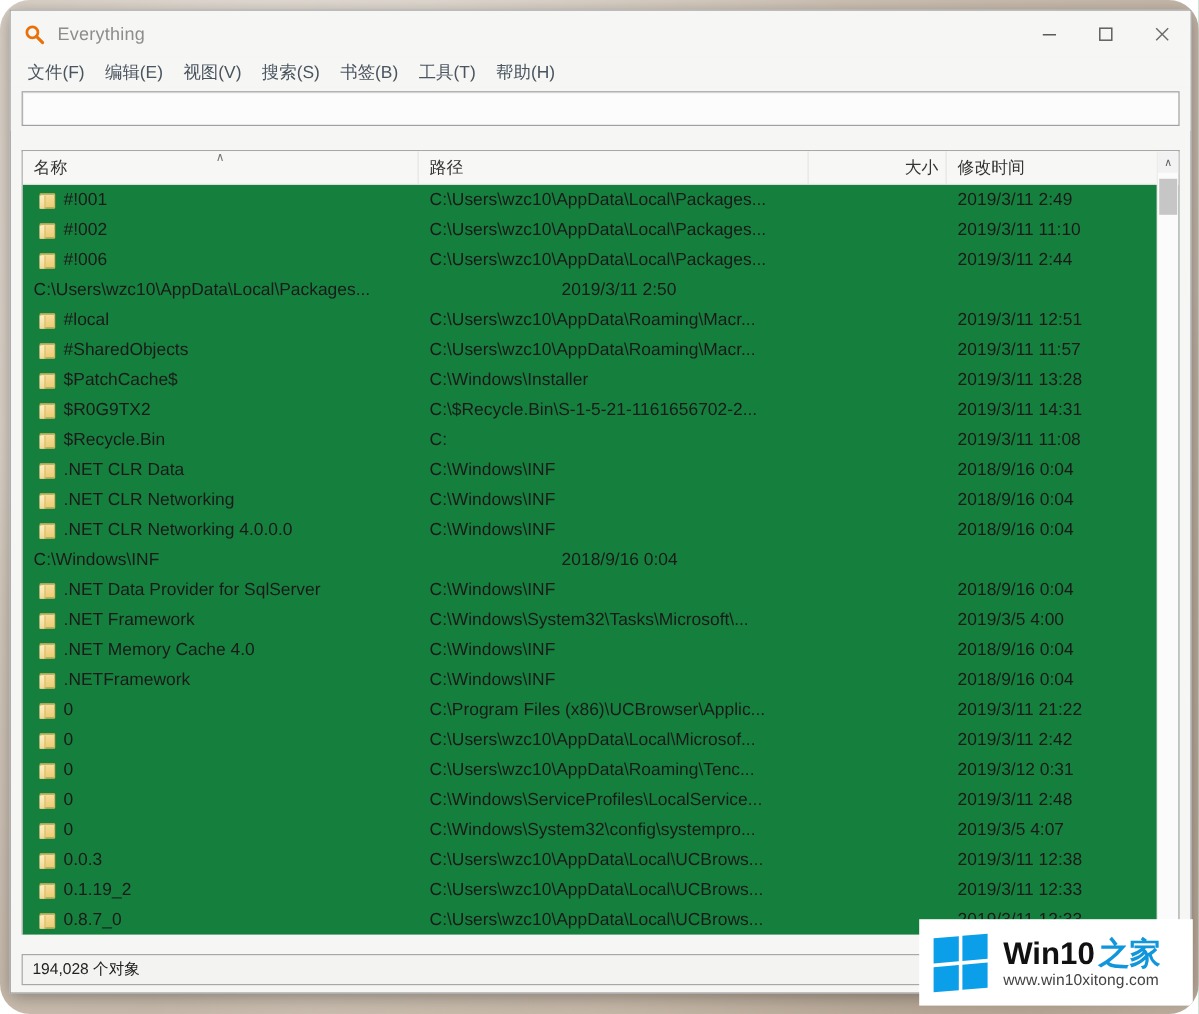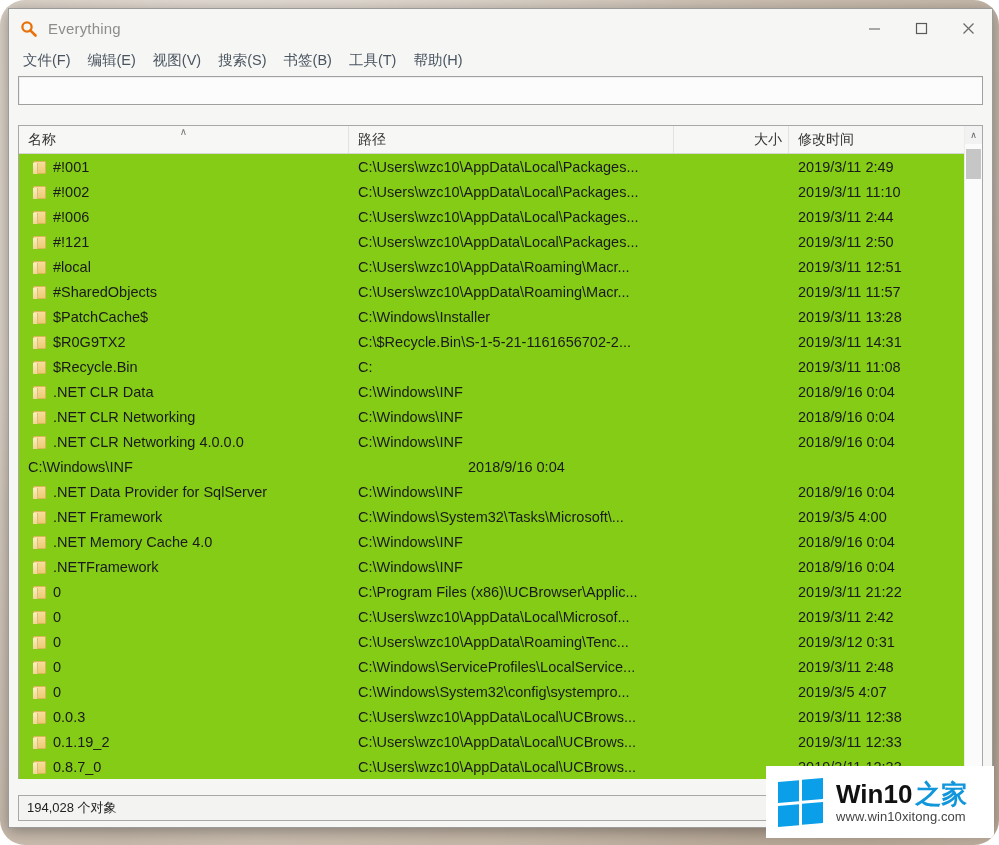--- a/index.html
+++ b/index.html
@@ -163,21 +163,21 @@
     top: 1px;
     transform: translateX(-50%);
     color: #777;
     font-size: 10px;
     line-height: 10px;
   }
 
   .rows {
     flex: 1 1 auto;
     overflow: hidden;
-    background: #84cc16;
+    background: #15803d;
   }
   .row {
     display: flex;
     height: 25px;
     align-items: center;
     font-size: 14.5px;
     color: #1a1a1a;
     white-space: nowrap;
   }
   .cell {
@@ -392,27 +392,20 @@
                 <span class="back"></span>
                 <span class="front"></span>
               </span>
               <span>#!006</span>
             </div>
             <div class="cell" style="width: 325px;">C:\Users\wzc10\AppData\Local\Packages...</div>
             <div class="cell num" style="width: 115px;"></div>
             <div class="cell" style="width: 192px;">2019/3/11 2:44</div>
           </div>
           <div class="row">
-            <div class="cell name" style="width: 330px;">
-              <span class="folder">
-                <span class="back"></span>
-                <span class="front"></span>
-              </span>
-              <span>#!121</span>
-            </div>
             <div class="cell" style="width: 325px;">C:\Users\wzc10\AppData\Local\Packages...</div>
             <div class="cell num" style="width: 115px;"></div>
             <div class="cell" style="width: 192px;">2019/3/11 2:50</div>
           </div>
           <div class="row">
             <div class="cell name" style="width: 330px;">
               <span class="folder">
                 <span class="back"></span>
                 <span class="front"></span>
               </span>

